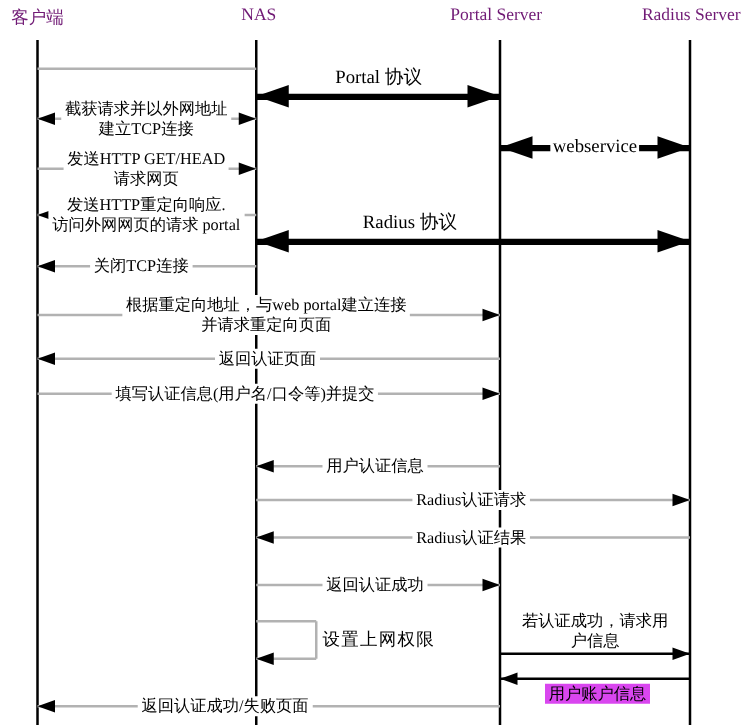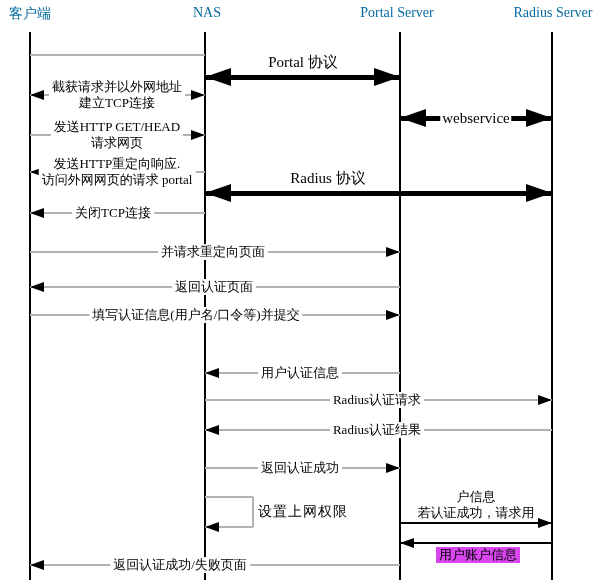--- a/index.html
+++ b/index.html
@@ -3,21 +3,21 @@
 <meta charset="utf-8">
 <style>
   html,body{margin:0;padding:0;background:#ffffff;}
   #diagram{
     position:relative;width:600px;height:580px;background:#ffffff;
     font-family:"Liberation Serif","DejaVu Serif",serif;color:#000;
     overflow:hidden;
   }
   .actor-label{
     position:absolute;top:5px;transform:translateX(-50%);
-    white-space:nowrap;font-size:14px;color:#0369a1;
+    white-space:nowrap;font-size:14px;color:#701a75;
   }
   .actor-client{left:30px;}
   .actor-nas{left:207px;}
   .actor-portal{left:397px;}
   .actor-radius{left:553px;}
 </style>
 </head>
 <body>
 
 <div id="diagram">
@@ -50,20 +50,21 @@
       <div>访问外网网页的请求 portal</div>
     </div>
     <div style="left: 30px; top: 212.4px; width: 175px; height: 1.2px; background: rgb(178, 178, 178); position: absolute;"></div>
     <div style="left: 30px; top: 208px; width: 0px; height: 0px; border-top: 5px solid transparent; border-bottom: 5px solid transparent; border-right: 14px solid rgb(0, 0, 0); position: absolute;"></div>
     <div style="left: 113px; top: 213px; background: rgb(255, 255, 255); padding: 0px 3px; text-align: center; white-space: nowrap; font-size: 13px; line-height: 16px; position: absolute; transform: translate(-50%, -50%);">
       <div>关闭TCP连接</div>
     </div>
     <div style="left: 30px; top: 251.4px; width: 370px; height: 1.2px; background: rgb(178, 178, 178); position: absolute;"></div>
     <div style="left: 386px; top: 247px; width: 0px; height: 0px; border-top: 5px solid transparent; border-bottom: 5px solid transparent; border-left: 14px solid rgb(0, 0, 0); position: absolute;"></div>
     <div style="left: 213px; top: 252px; background: rgb(255, 255, 255); padding: 0px 3px; text-align: center; white-space: nowrap; font-size: 13px; line-height: 16px; position: absolute; transform: translate(-50%, -50%);">
+      <div>根据重定向地址，与web portal建立连接</div>
       <div>并请求重定向页面</div>
     </div>
     <div style="left: 30px; top: 286.4px; width: 370px; height: 1.2px; background: rgb(178, 178, 178); position: absolute;"></div>
     <div style="left: 30px; top: 282px; width: 0px; height: 0px; border-top: 5px solid transparent; border-bottom: 5px solid transparent; border-right: 14px solid rgb(0, 0, 0); position: absolute;"></div>
     <div style="left: 214px; top: 287px; background: rgb(255, 255, 255); padding: 0px 3px; text-align: center; white-space: nowrap; font-size: 13px; line-height: 16px; position: absolute; transform: translate(-50%, -50%);">
       <div>返回认证页面</div>
     </div>
     <div style="left: 30px; top: 314.4px; width: 370px; height: 1.2px; background: rgb(178, 178, 178); position: absolute;"></div>
     <div style="left: 386px; top: 310px; width: 0px; height: 0px; border-top: 5px solid transparent; border-bottom: 5px solid transparent; border-left: 14px solid rgb(0, 0, 0); position: absolute;"></div>
     <div style="left: 196px; top: 315px; background: rgb(255, 255, 255); padding: 0px 3px; text-align: center; white-space: nowrap; font-size: 13px; line-height: 16px; position: absolute; transform: translate(-50%, -50%);">
@@ -85,22 +86,22 @@
       <div>Radius认证结果</div>
     </div>
     <div style="left: 205px; top: 467.4px; width: 195px; height: 1.2px; background: rgb(178, 178, 178); position: absolute;"></div>
     <div style="left: 386px; top: 463px; width: 0px; height: 0px; border-top: 5px solid transparent; border-bottom: 5px solid transparent; border-left: 14px solid rgb(0, 0, 0); position: absolute;"></div>
     <div style="left: 300px; top: 468px; background: rgb(255, 255, 255); padding: 0px 3px; text-align: center; white-space: nowrap; font-size: 13px; line-height: 16px; position: absolute; transform: translate(-50%, -50%);">
       <div>返回认证成功</div>
     </div>
     <div style="left: 400px; top: 522.25px; width: 152px; height: 1.5px; background: rgb(0, 0, 0); position: absolute;"></div>
     <div style="left: 538px; top: 518px; width: 0px; height: 0px; border-top: 5px solid transparent; border-bottom: 5px solid transparent; border-left: 14px solid rgb(0, 0, 0); position: absolute;"></div>
     <div style="left: 476px; top: 521px; background: rgb(255, 255, 255); padding: 0px 3px; text-align: center; white-space: nowrap; font-size: 13px; line-height: 16px; position: absolute; transform: translate(-50%, -100%);">
+      <div>若认证成功，请求用</div>
       <div>户信息</div>
-      <div>若认证成功，请求用</div>
     </div>
     <div style="left: 400px; top: 542.25px; width: 152px; height: 1.5px; background: rgb(0, 0, 0); position: absolute;"></div>
     <div style="left: 400px; top: 538px; width: 0px; height: 0px; border-top: 5px solid transparent; border-bottom: 5px solid transparent; border-right: 14px solid rgb(0, 0, 0); position: absolute;"></div>
     <div style="left: 478px; top: 547px; background: #d946ef; padding: 0px 3px; text-align: center; white-space: nowrap; font-size: 13px; line-height: 16px; position: absolute; transform: translateX(-50%);">
       <div>用户账户信息</div>
     </div>
     <div style="left: 30px; top: 564.4px; width: 370px; height: 1.2px; background: rgb(178, 178, 178); position: absolute;"></div>
     <div style="left: 30px; top: 560px; width: 0px; height: 0px; border-top: 5px solid transparent; border-bottom: 5px solid transparent; border-right: 14px solid rgb(0, 0, 0); position: absolute;"></div>
     <div style="left: 180px; top: 565px; background: rgb(255, 255, 255); padding: 0px 3px; text-align: center; white-space: nowrap; font-size: 13px; line-height: 16px; position: absolute; transform: translate(-50%, -50%);">
       <div>返回认证成功/失败页面</div>

